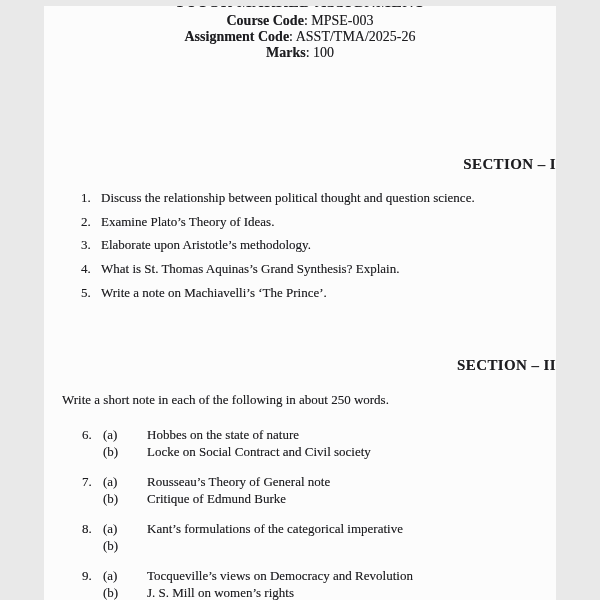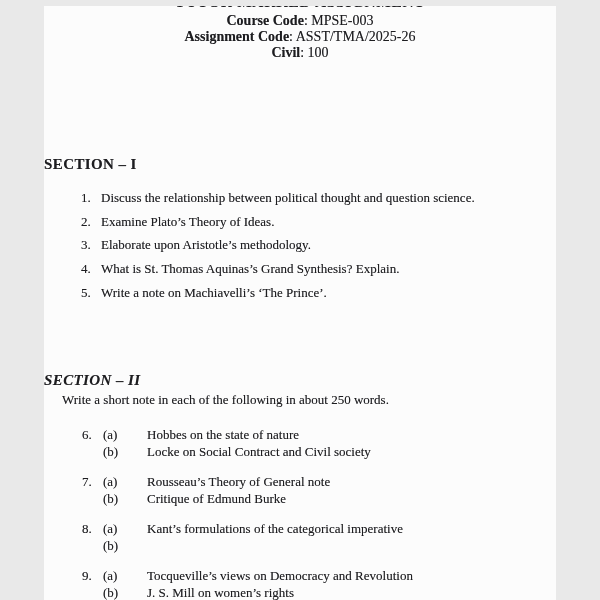--- a/index.html
+++ b/index.html
@@ -15,24 +15,24 @@
   .clip-title{position:absolute;top:0;left:0;width:100%;height:6px;overflow:hidden;}
   .clip-title .inner{display:block;margin-top:-13px;text-align:center;
     font-weight:700;font-size:15.5px;line-height:18px;letter-spacing:.6px;}
 
   .header{position:absolute;top:7px;left:0;width:100%;text-align:center;
     font-size:14px;line-height:16.2px;}
 
   .note{position:absolute;top:70px;left:18px;width:576px;
     font-size:13px;line-height:14.6px;text-align:left;}
 
-  .sec-title{position:absolute;left:0;width:100%;text-align:left;
+  .sec-title{position:absolute;left:0;width:100%;text-align:right;
     font-weight:700;font-size:15px;letter-spacing:.4px;}
   .sec1{top:150px;}
-  .sec2{top:366px;font-style:italic;}
+  .sec2{top:351px;}
 
   .q-list{position:absolute;top:185px;left:37px;width:550px;
     font-size:13px;line-height:14px;}
   .q-row{display:flex;height:14px;margin-bottom:9.7px;}
   .q-num{flex:none;width:20px;}
   .q-text{flex:1;}
 
   .intro{position:absolute;top:387px;left:18px;width:570px;
     font-size:13px;line-height:14px;font-family:Liberation Serif, serif;}
 
@@ -45,21 +45,21 @@
 
 <div class="page">
 
   <div class="clip-title">
     <span class="inner">TUTOR MARKED ASSIGNMENT</span>
   </div>
 
   <div class="header">
     <div><b>Course Code</b><span>: MPSE-003</span></div>
     <div><b>Assignment Code</b><span>: ASST/TMA/2025-26</span></div>
-    <div><b>Civil</b><span>: 100</span></div>
+    <div><b>Marks</b><span>: 100</span></div>
   </div>
 
 
   <div class="sec-title sec1">SECTION – I</div>
 
   <div class="q-list">
     <div class="q-row">
       <span class="q-num">1.</span>
       <span class="q-text">Discuss the relationship between political thought and question science.</span>
     </div>

